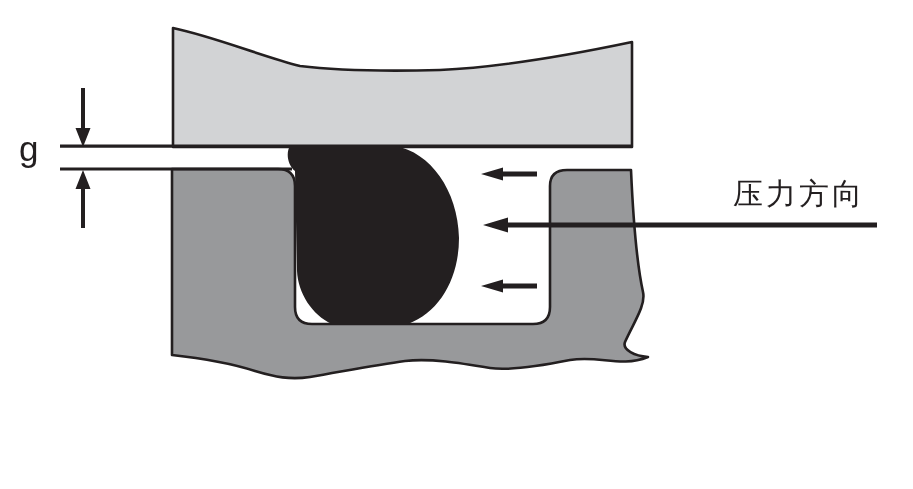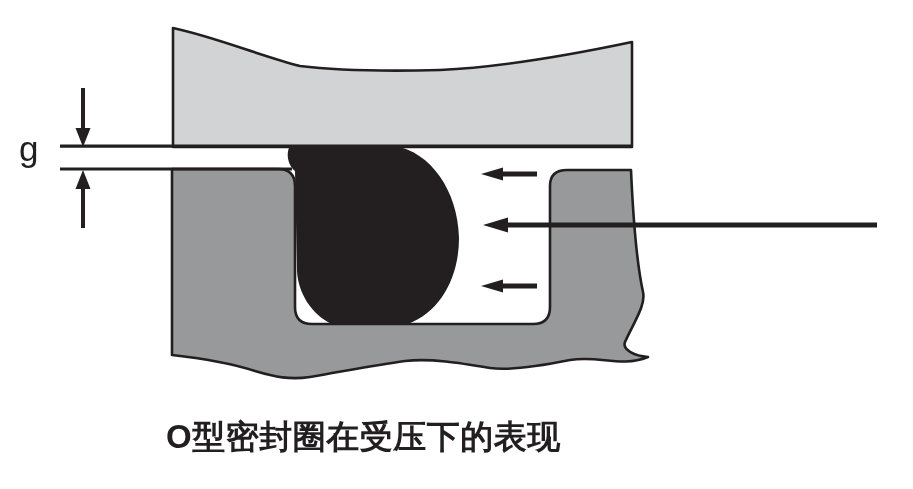--- a/index.html
+++ b/index.html
@@ -108,16 +108,16 @@
 
     <path d="M481,174 L503,167.5 L503,171.6 L537,171.6 L537,176.4 L503,176.4 L503,180.5 Z" fill="#231f20"></path>
 
     <path d="M483,225 L508,217.5 L508,222.6 L877,222.6 L877,227.4 L508,227.4 L508,232.5 Z" fill="#231f20"></path>
 
     <path d="M481,286 L503,279.5 L503,283.6 L537,283.6 L537,288.4 L503,288.4 L503,292.5 Z" fill="#231f20"></path>
   </svg>
 
   <div class="label gap-label">g</div>
 
+  <div class="label pressure-label">压力方向</div>
 
-  <div class="label caption">O型密封圈在受压下的表现</div>
 
 </div>
 
 </body></html>

